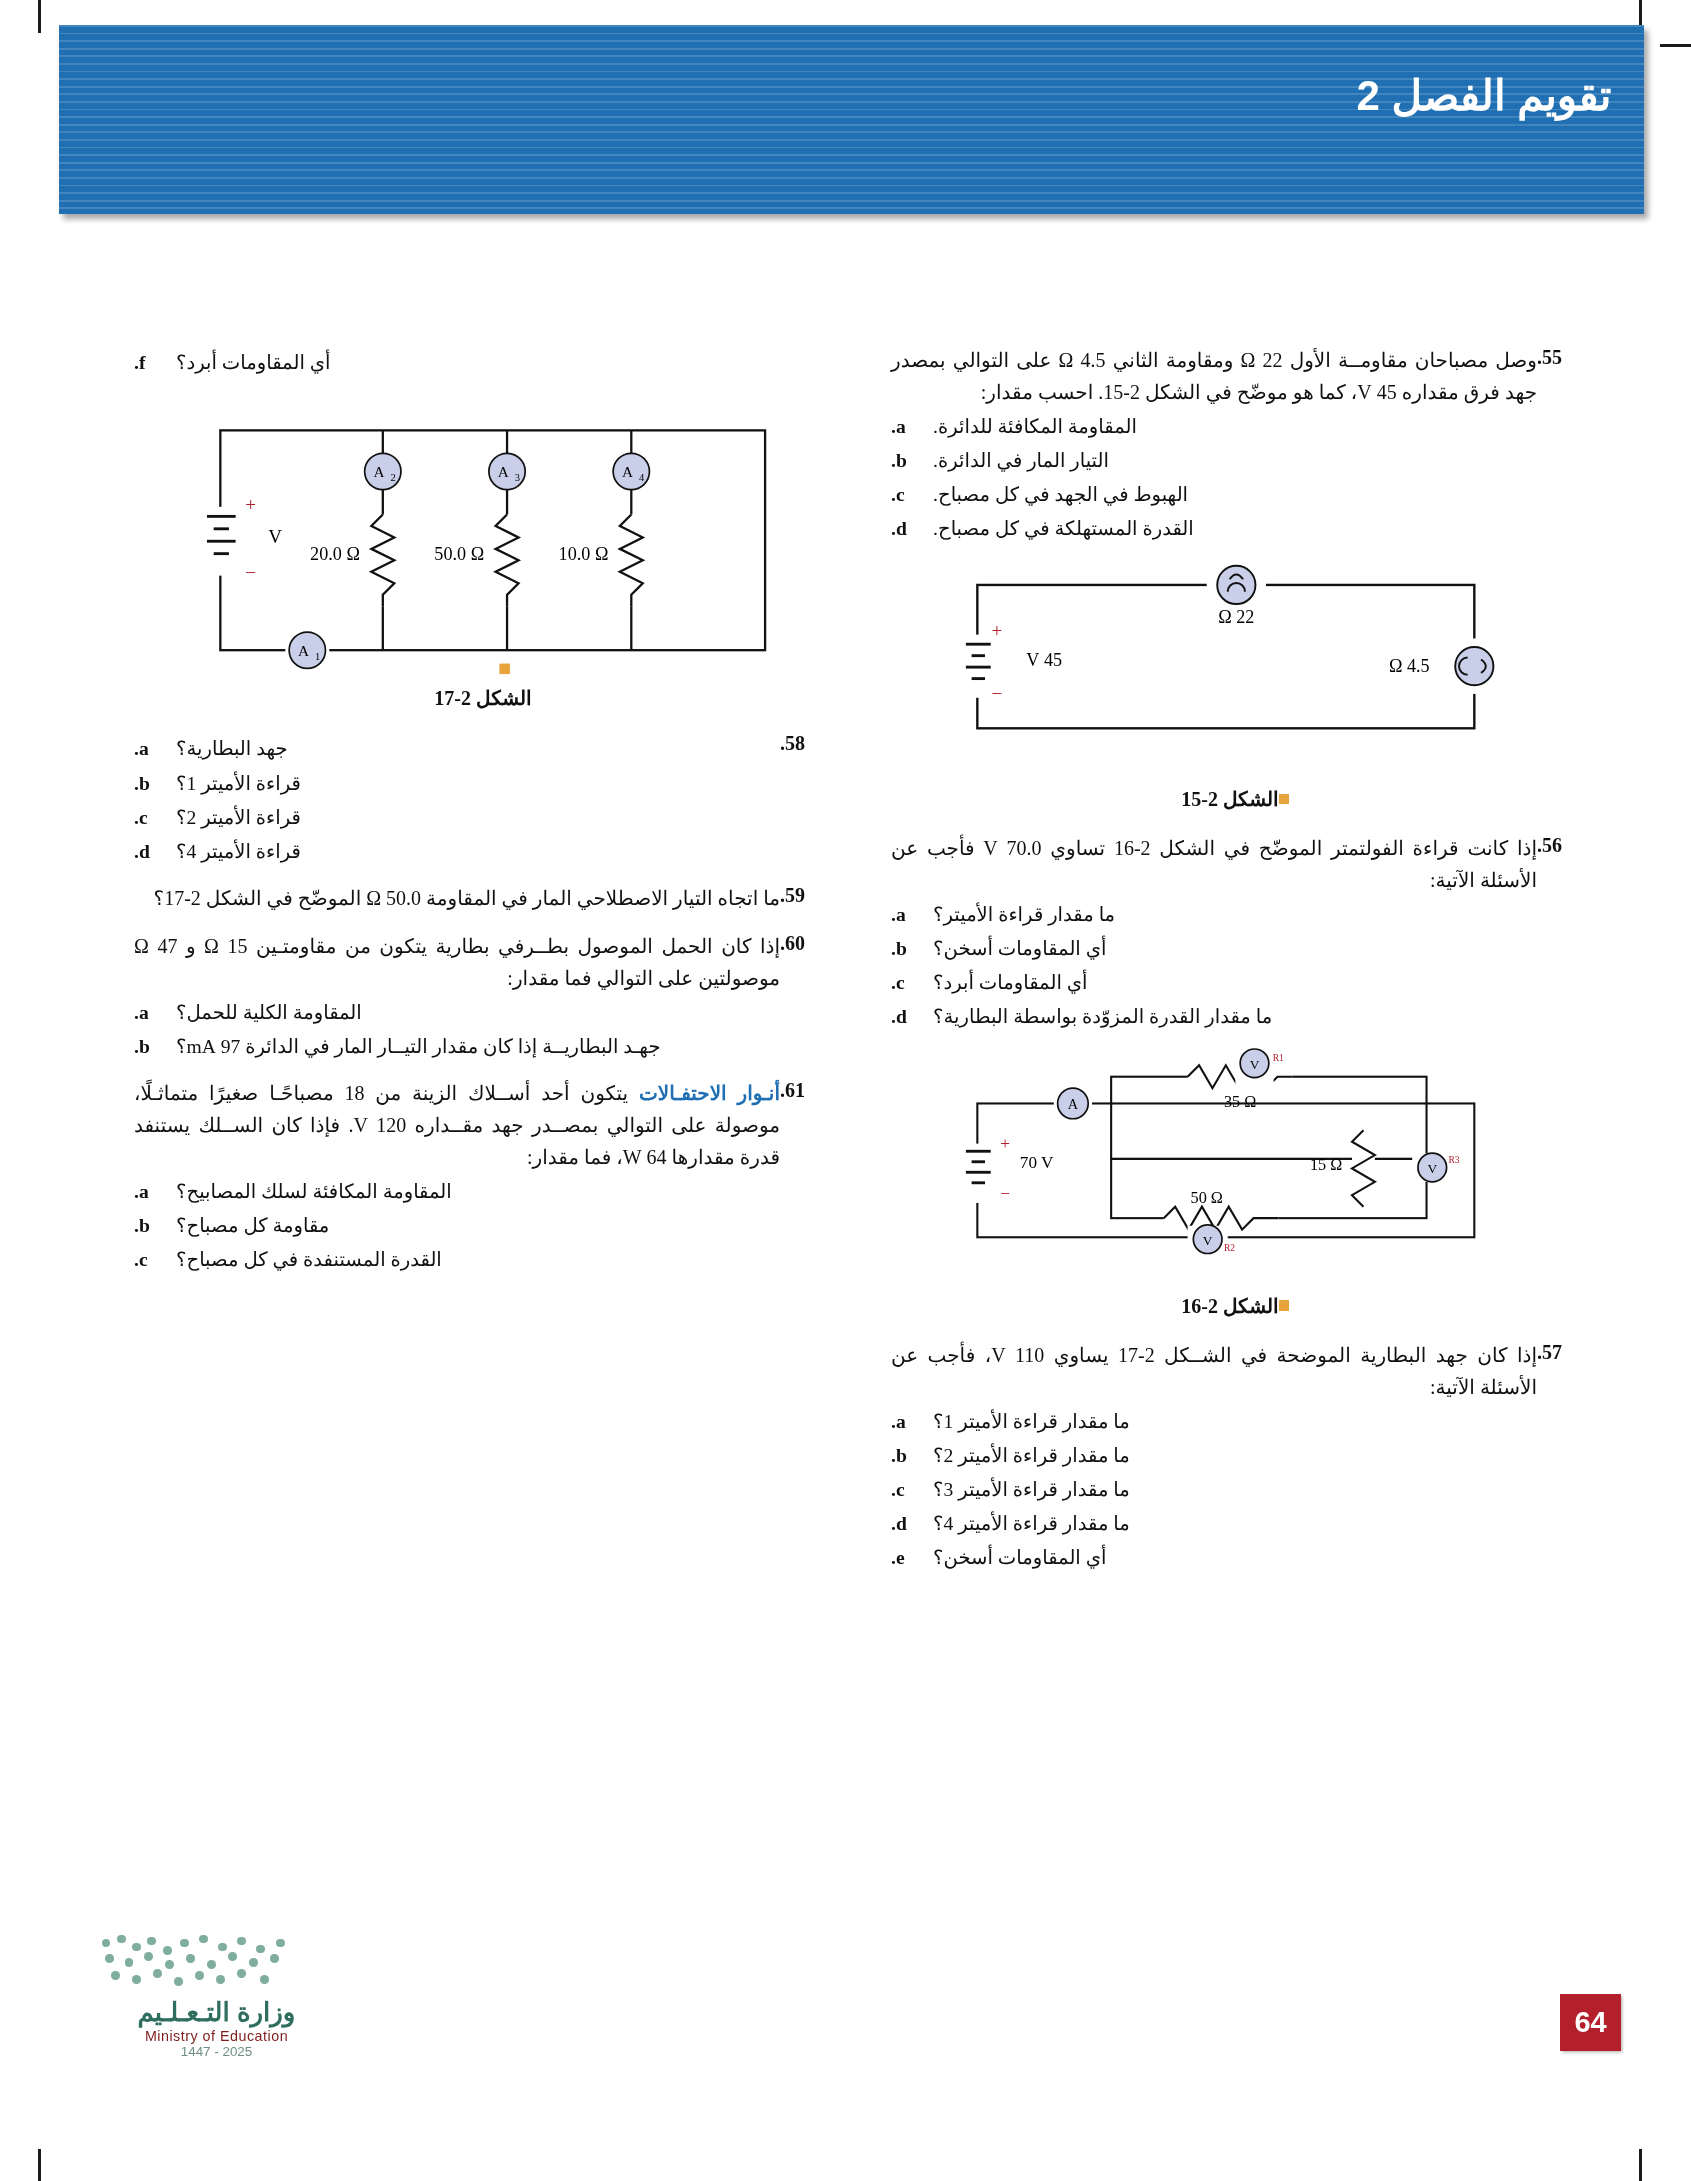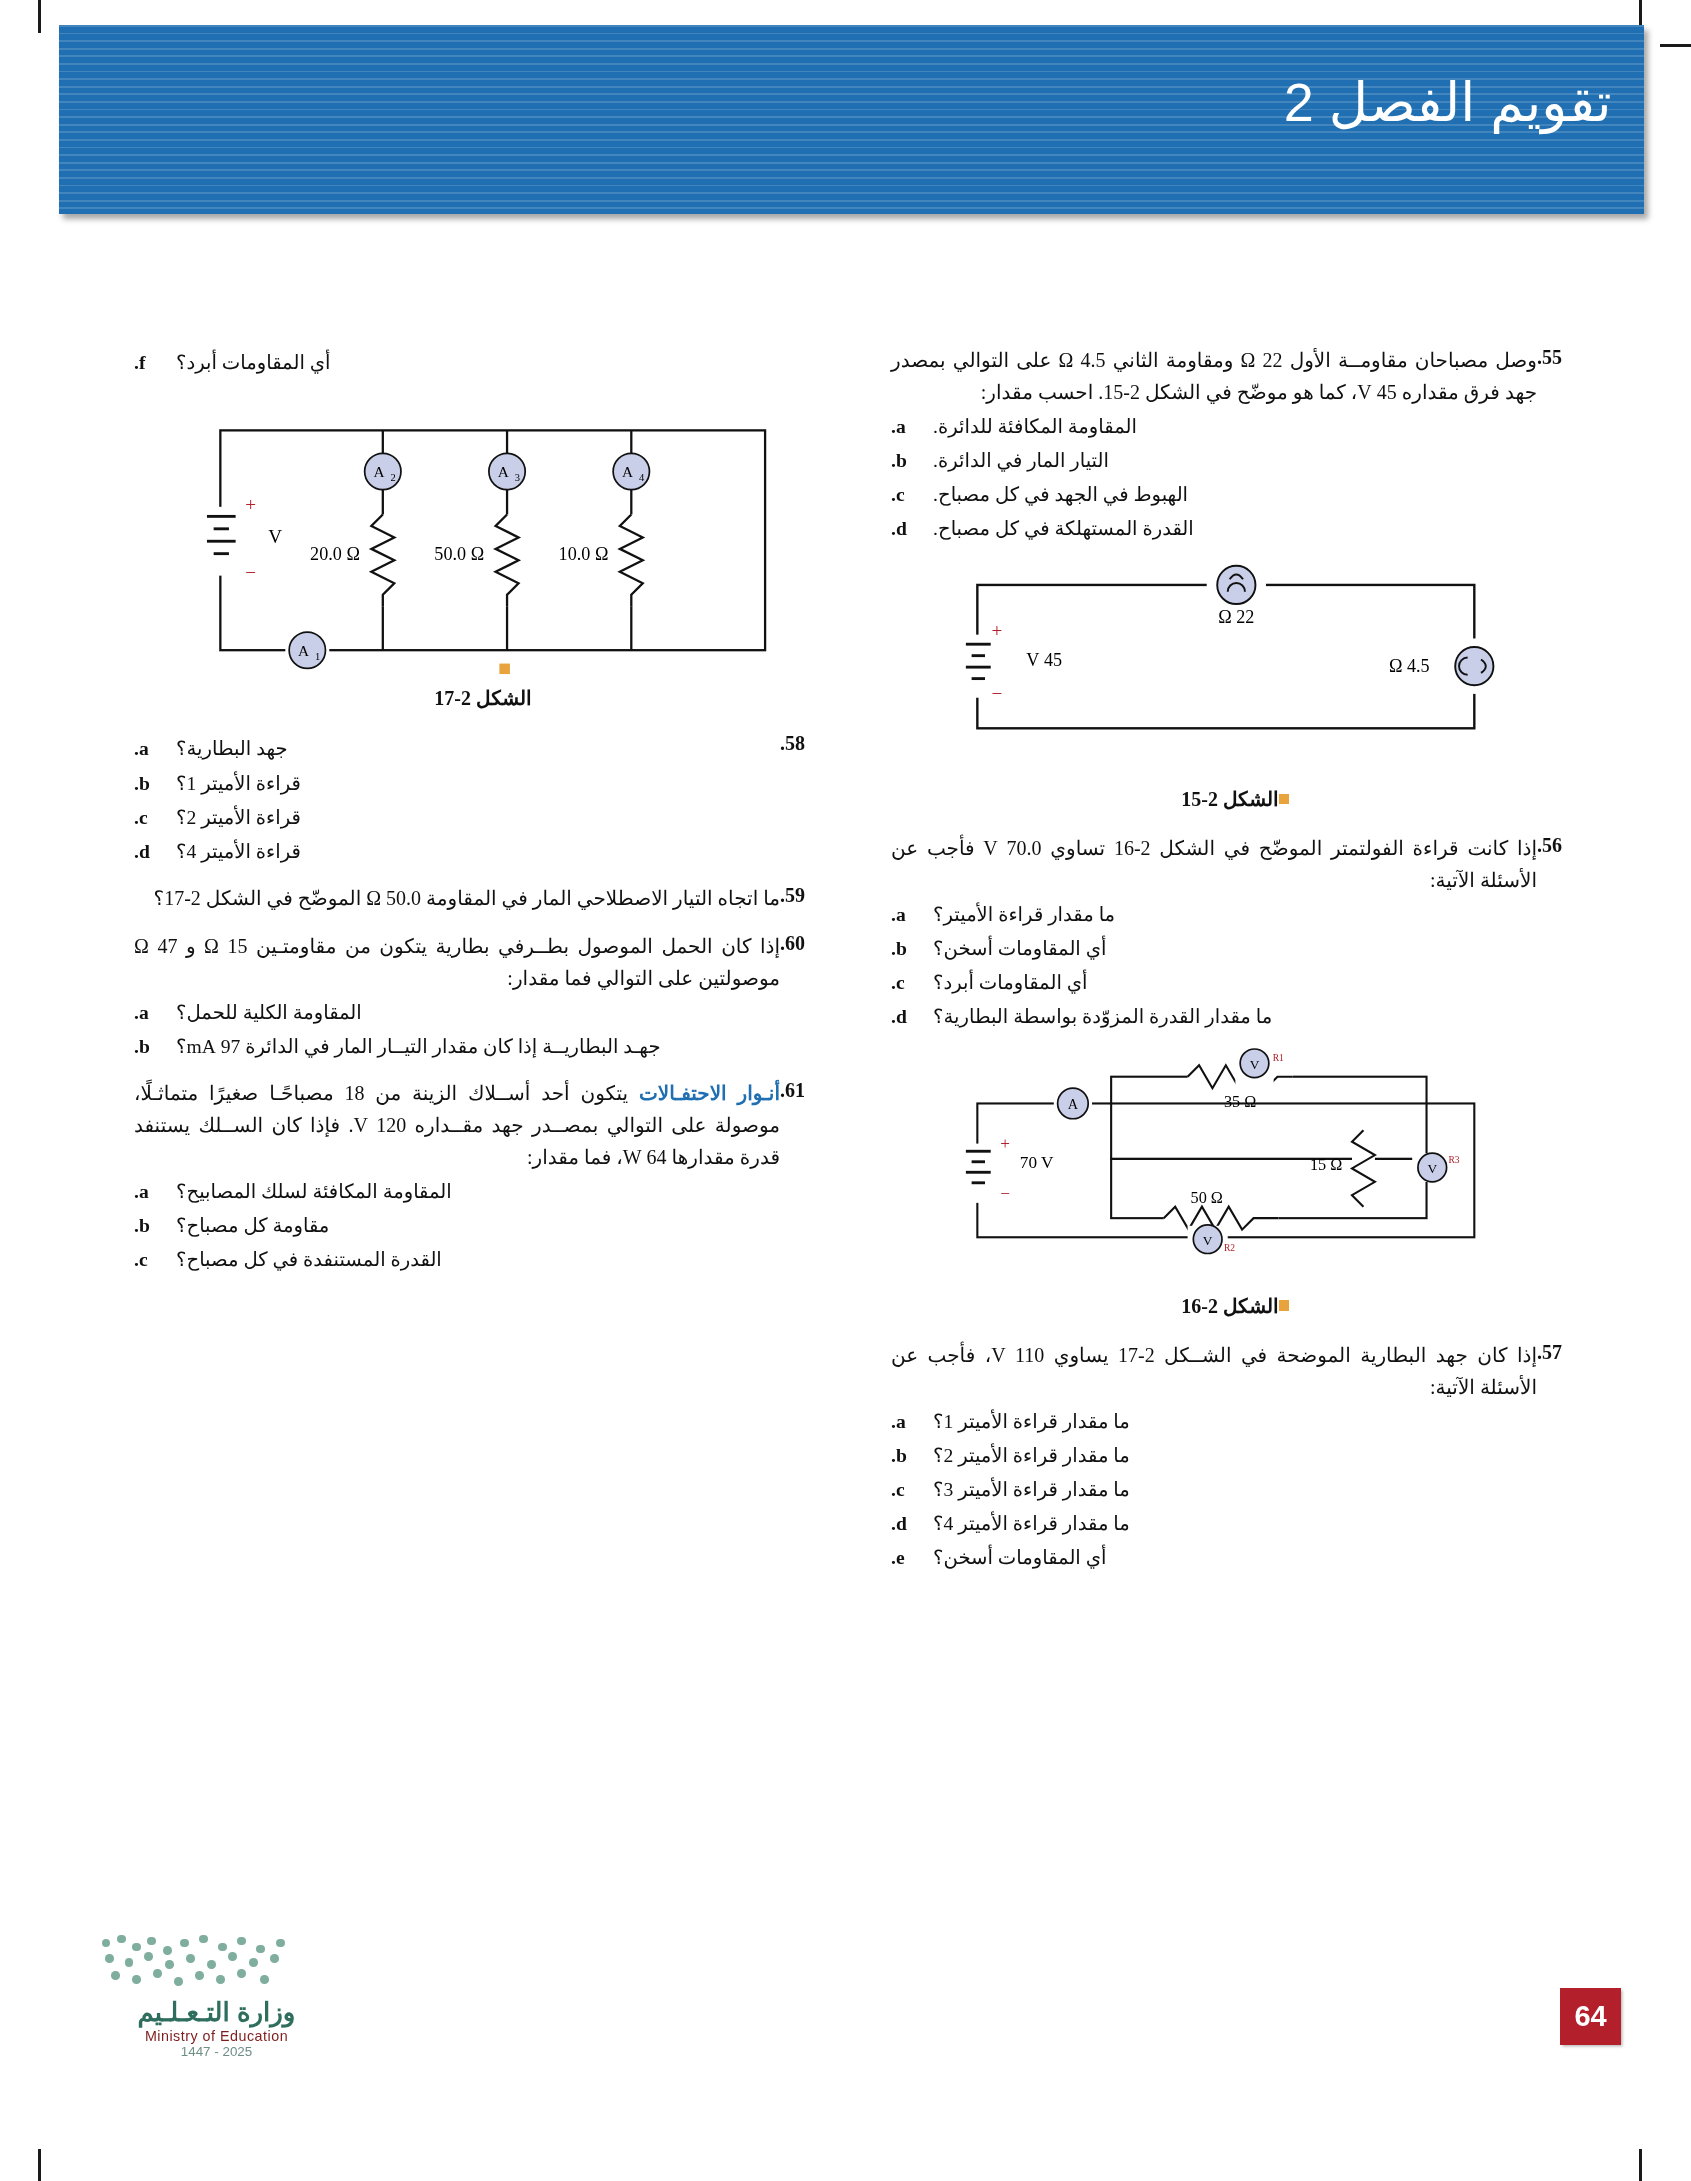--- a/index.html
+++ b/index.html
@@ -21,21 +21,21 @@
     position:absolute;left:59px;top:25px;width:1585px;height:189px;
     background:
       repeating-linear-gradient(to bottom,
         rgba(255,255,255,.16) 0px, rgba(255,255,255,.16) 1.9px,
         rgba(255,255,255,0) 1.9px, rgba(255,255,255,0) 7.6px),
       #1f6fb2;
     box-shadow:3.8px 4.8px 5.7px rgba(0,0,0,.35);
   }
   .header-title{
     position:absolute;right:32.5px;top:46px;
-    color:#fff;font-weight:normal;font-size:54px;letter-spacing:0;
+    color:#fff;font-weight:bold;font-size:42px;letter-spacing:0;
     font-family:"Liberation Sans", sans-serif;
     direction:rtl;
   }
 
   
   .col{position:absolute;top:344px;width:698px;direction:rtl;}
   .col-right{right:103px;}
   .col-left{right:860px;}
 
   .q{
@@ -68,21 +68,21 @@
     direction:rtl;
   }
   .fig-cap .sq{
     display:inline-block;width:10.5px;height:10.5px;background:#e8a33d;
     margin-right:9.6px;vertical-align:1.9px;
   }
   .figure{margin:13.4px auto 0 auto;}
 
   
   .page-badge{
-    position:absolute;right:71px;bottom:136px;width:61px;height:57px;
+    position:absolute;right:71px;bottom:130px;width:61px;height:57px;
     background:#b3202c;color:#fff;font-weight:bold;font-size:29px;
     display:flex;align-items:center;justify-content:center;
     font-family:"Liberation Sans",sans-serif;
     box-shadow:1.9px 1.9px 2.9px rgba(0,0,0,.3);
   }
   
   .logo{position:absolute;left:92px;bottom:122px;width:249px;text-align:center;}
   .logo .dots{height:59px;position:relative;}
   .logo .dots span{position:absolute;width:8.6px;height:8.6px;border-radius:50%;background:#7fae9e;}
   .logo .ar{color:#2f6e5e;font-size:26px;font-weight:bold;font-family:"Liberation Sans",sans-serif;direction:rtl;margin-top:5px;}

